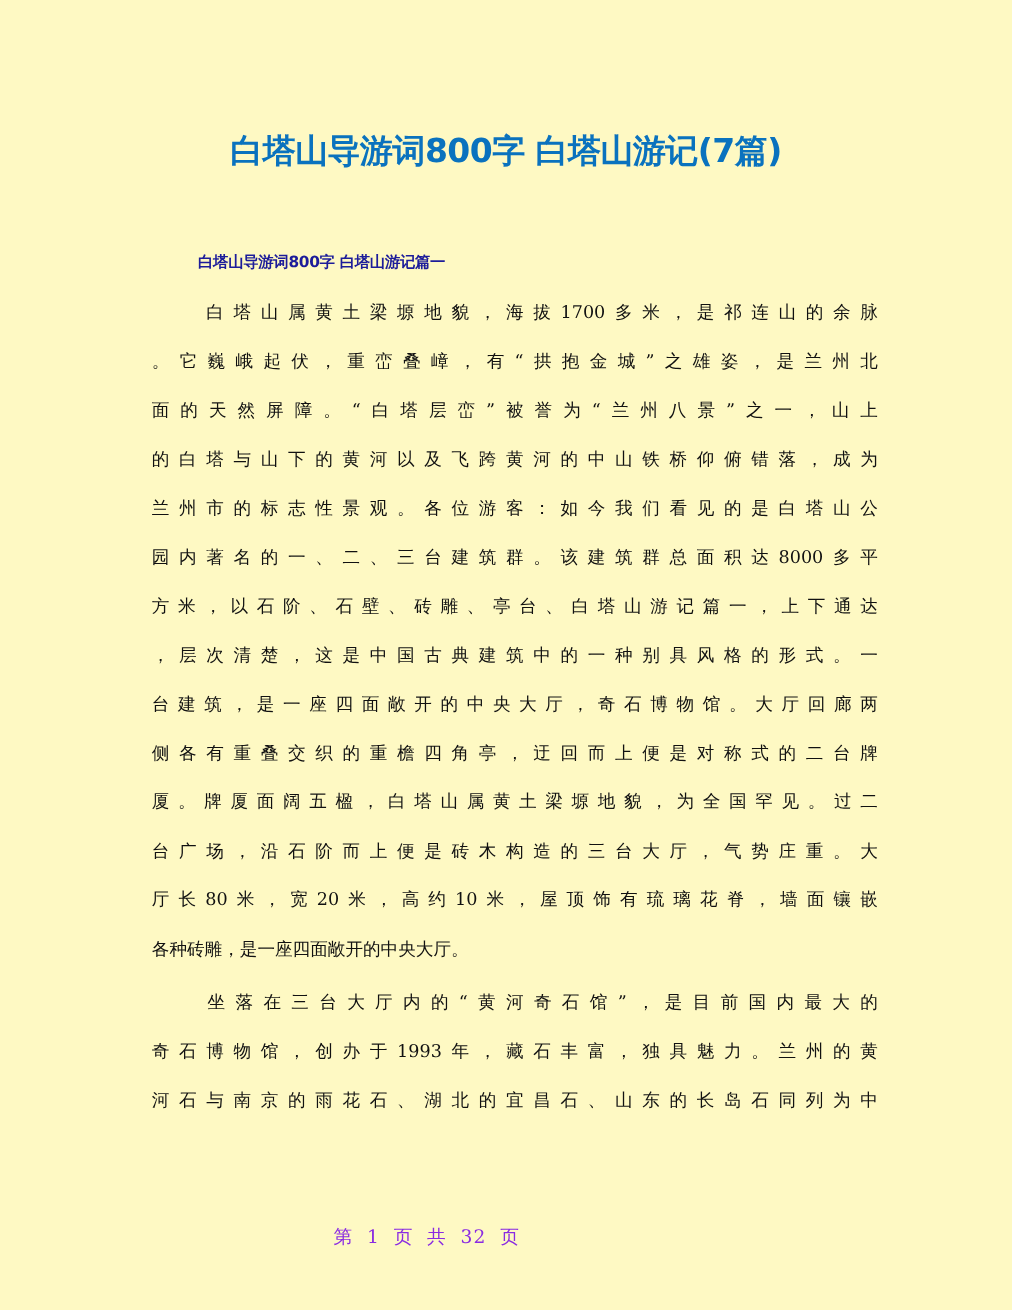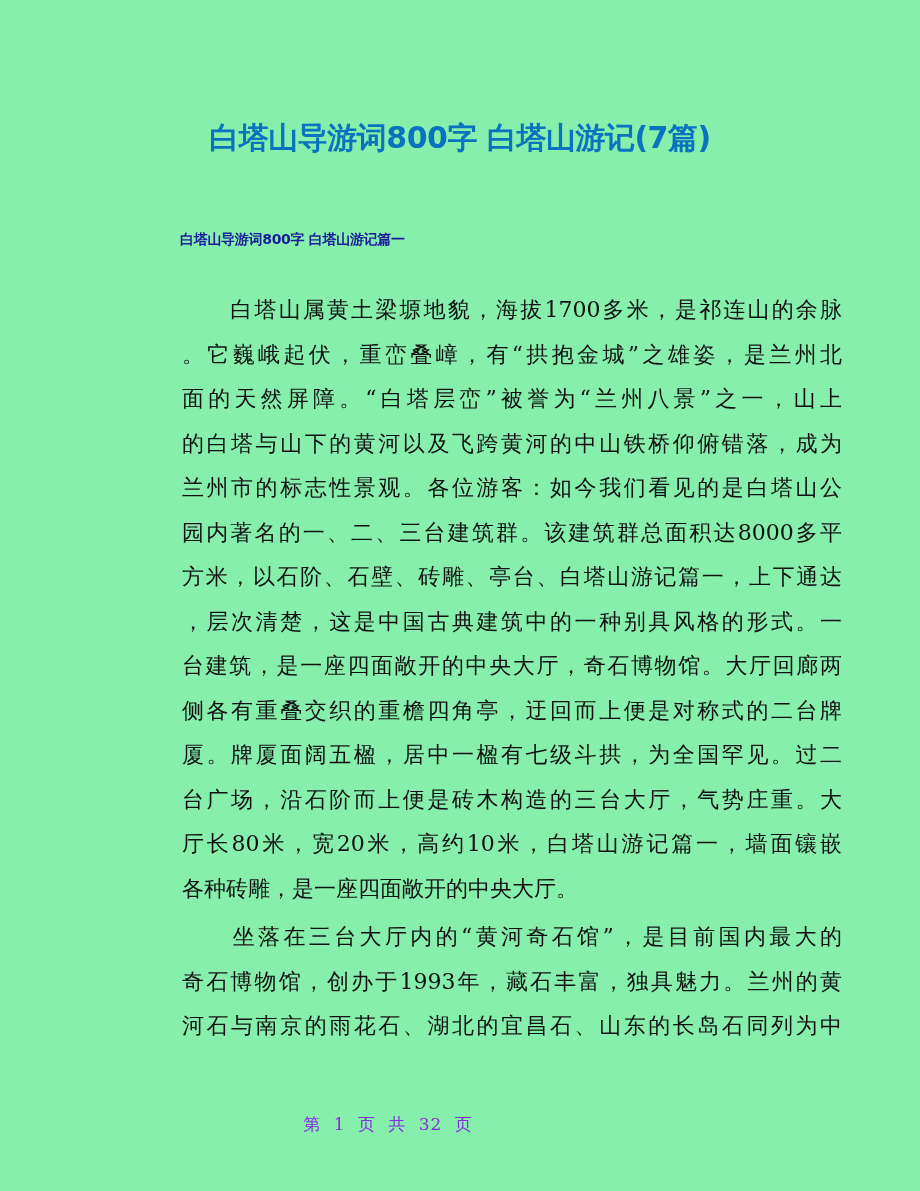--- a/index.html
+++ b/index.html
@@ -1,32 +1,31 @@
 <!DOCTYPE html>
 <html><head>
   <meta charset="utf-8">
   <style>
     html, body { margin: 0; padding: 0; background: #ffffff; }
     body { width: 920px; height: 1191px; position: relative; overflow: hidden; }
-    .page { position: absolute; left: 0; top: 0; width: 920px; height: 1191px; background: #86efac; }
+    .page { position: absolute; left: 0; top: 0; width: 920px; height: 1191px; background: #fef9c3; }
     .title {
       position: absolute; left: 0; top: 118px; width: 920px; text-align: center;
       font-family: "DejaVu Sans", sans-serif; font-weight: bold; font-size: 30px;
       color: #0A72BE; letter-spacing: -0.5px; line-height: 40px;
     }
     .subtitle {
       position: absolute; left: 180px; top: 222px;
       font-family: "DejaVu Sans", sans-serif; font-weight: bold; font-size: 14px;
       color: #1C1C9A; line-height: 34px; letter-spacing: -0.3px;
     }
     .body {
-      position: absolute; left: 138px; top: 288px; width: 660px;
-      font-family: "DejaVu Serif", serif; font-size: 22px; color: #111;
+      position: absolute; left: 138px; top: 262px; width: 660px;
+      font-family: "DejaVu Serif", serif; font-size: 16px; color: #111;
       line-height: 44.5px;
-      margin-left: 44px;
     }
     .line { white-space: nowrap; height: 44.5px; text-align: justify; text-align-last: justify; }
     .line.last { text-align-last: left; }
     .gap { height: 4px; }
     .footer {
       position: absolute; left: 0; top: 1113px; width: 776px; text-align: center;
       font-family: "DejaVu Serif", serif; font-size: 17px; color: #8A2BE2;
       word-spacing: 6px; letter-spacing: 1px;
     }
   </style>
@@ -42,23 +41,23 @@
       <div class="line">　　白塔山属黄土梁塬地貌，海拔1700多米，是祁连山的余脉</div>
       <div class="line">。它巍峨起伏，重峦叠嶂，有“拱抱金城”之雄姿，是兰州北</div>
       <div class="line">面的天然屏障。“白塔层峦”被誉为“兰州八景”之一，山上</div>
       <div class="line">的白塔与山下的黄河以及飞跨黄河的中山铁桥仰俯错落，成为</div>
       <div class="line">兰州市的标志性景观。各位游客：如今我们看见的是白塔山公</div>
       <div class="line">园内著名的一、二、三台建筑群。该建筑群总面积达8000多平</div>
       <div class="line">方米，以石阶、石壁、砖雕、亭台、白塔山游记篇一，上下通达</div>
       <div class="line">，层次清楚，这是中国古典建筑中的一种别具风格的形式。一</div>
       <div class="line">台建筑，是一座四面敞开的中央大厅，奇石博物馆。大厅回廊两</div>
       <div class="line">侧各有重叠交织的重檐四角亭，迂回而上便是对称式的二台牌</div>
-      <div class="line">厦。牌厦面阔五楹，居中一楹有七级斗拱，为全国罕见。过二</div>
+      <div class="line">厦。牌厦面阔五楹，白塔山属黄土梁塬地貌，为全国罕见。过二</div>
       <div class="line">台广场，沿石阶而上便是砖木构造的三台大厅，气势庄重。大</div>
-      <div class="line">厅长80米，宽20米，高约10米，白塔山游记篇一，墙面镶嵌</div>
+      <div class="line">厅长80米，宽20米，高约10米，屋顶饰有琉璃花脊，墙面镶嵌</div>
       <div class="line last">各种砖雕，是一座四面敞开的中央大厅。</div>
     </div>
     <div class="gap"></div>
     <div>
       <div class="line">　　坐落在三台大厅内的“黄河奇石馆”，是目前国内最大的</div>
       <div class="line">奇石博物馆，创办于1993年，藏石丰富，独具魅力。兰州的黄</div>
       <div class="line">河石与南京的雨花石、湖北的宜昌石、山东的长岛石同列为中</div>
     </div>
   </div>
 

